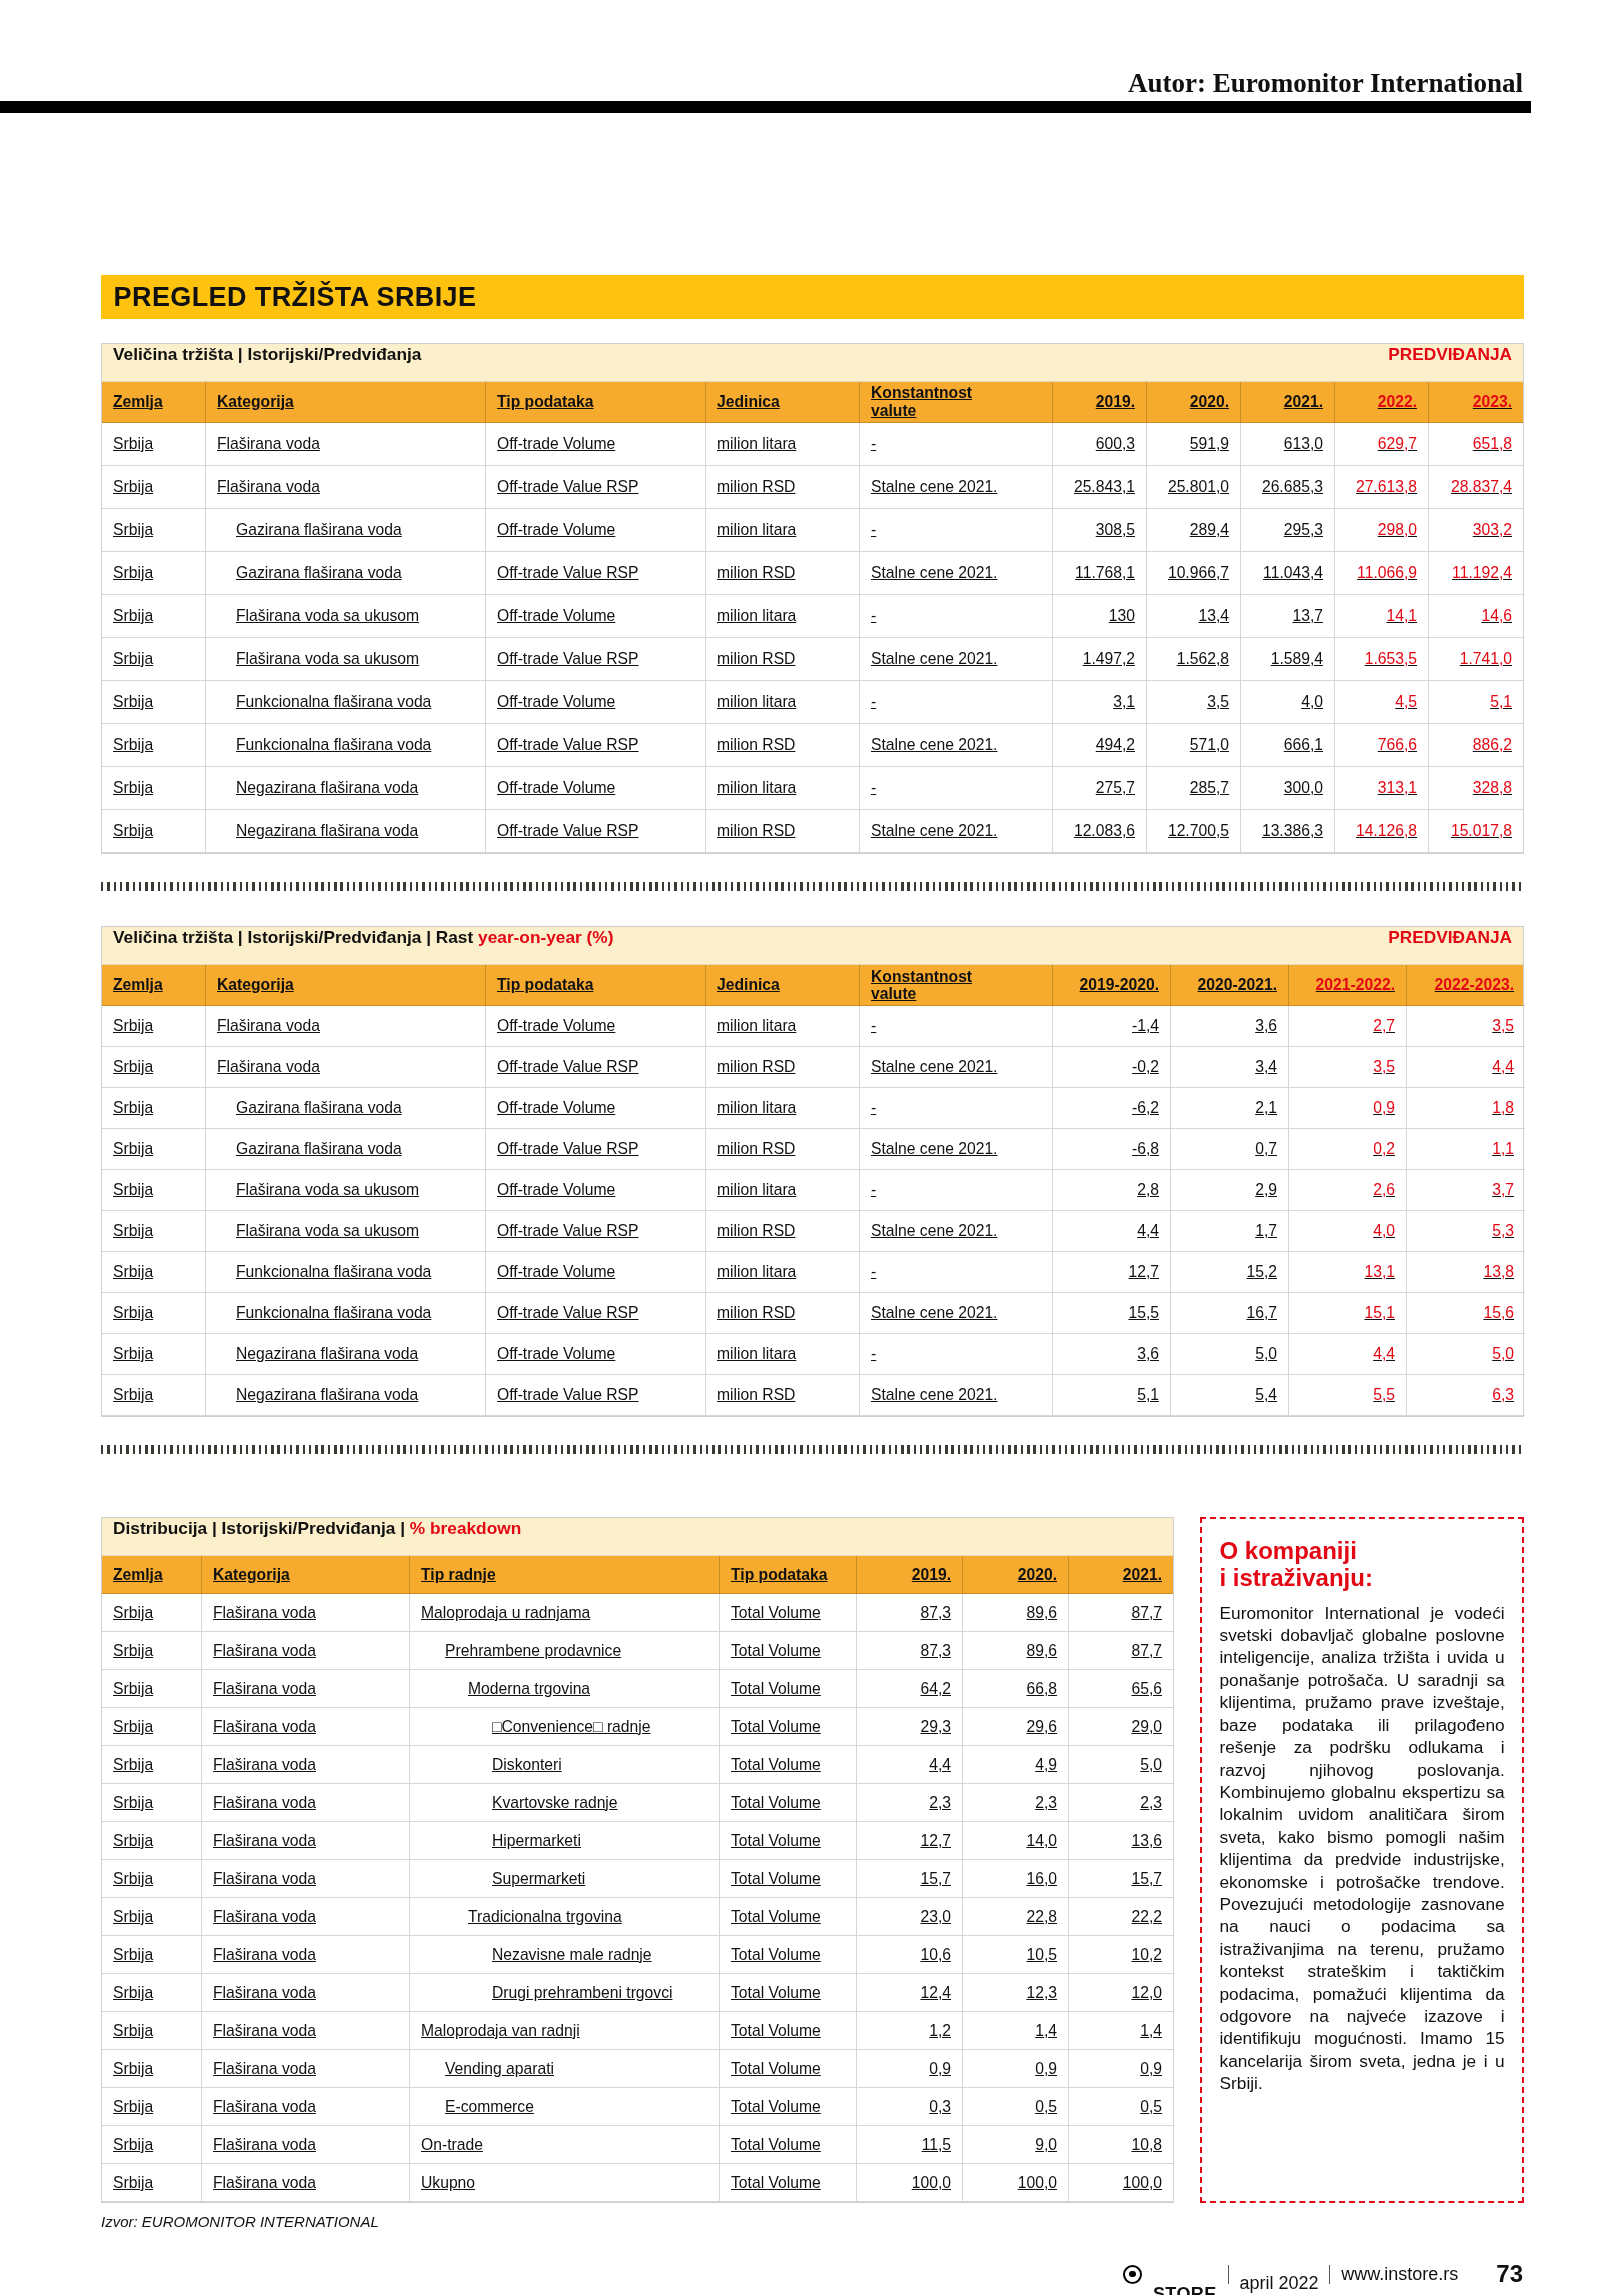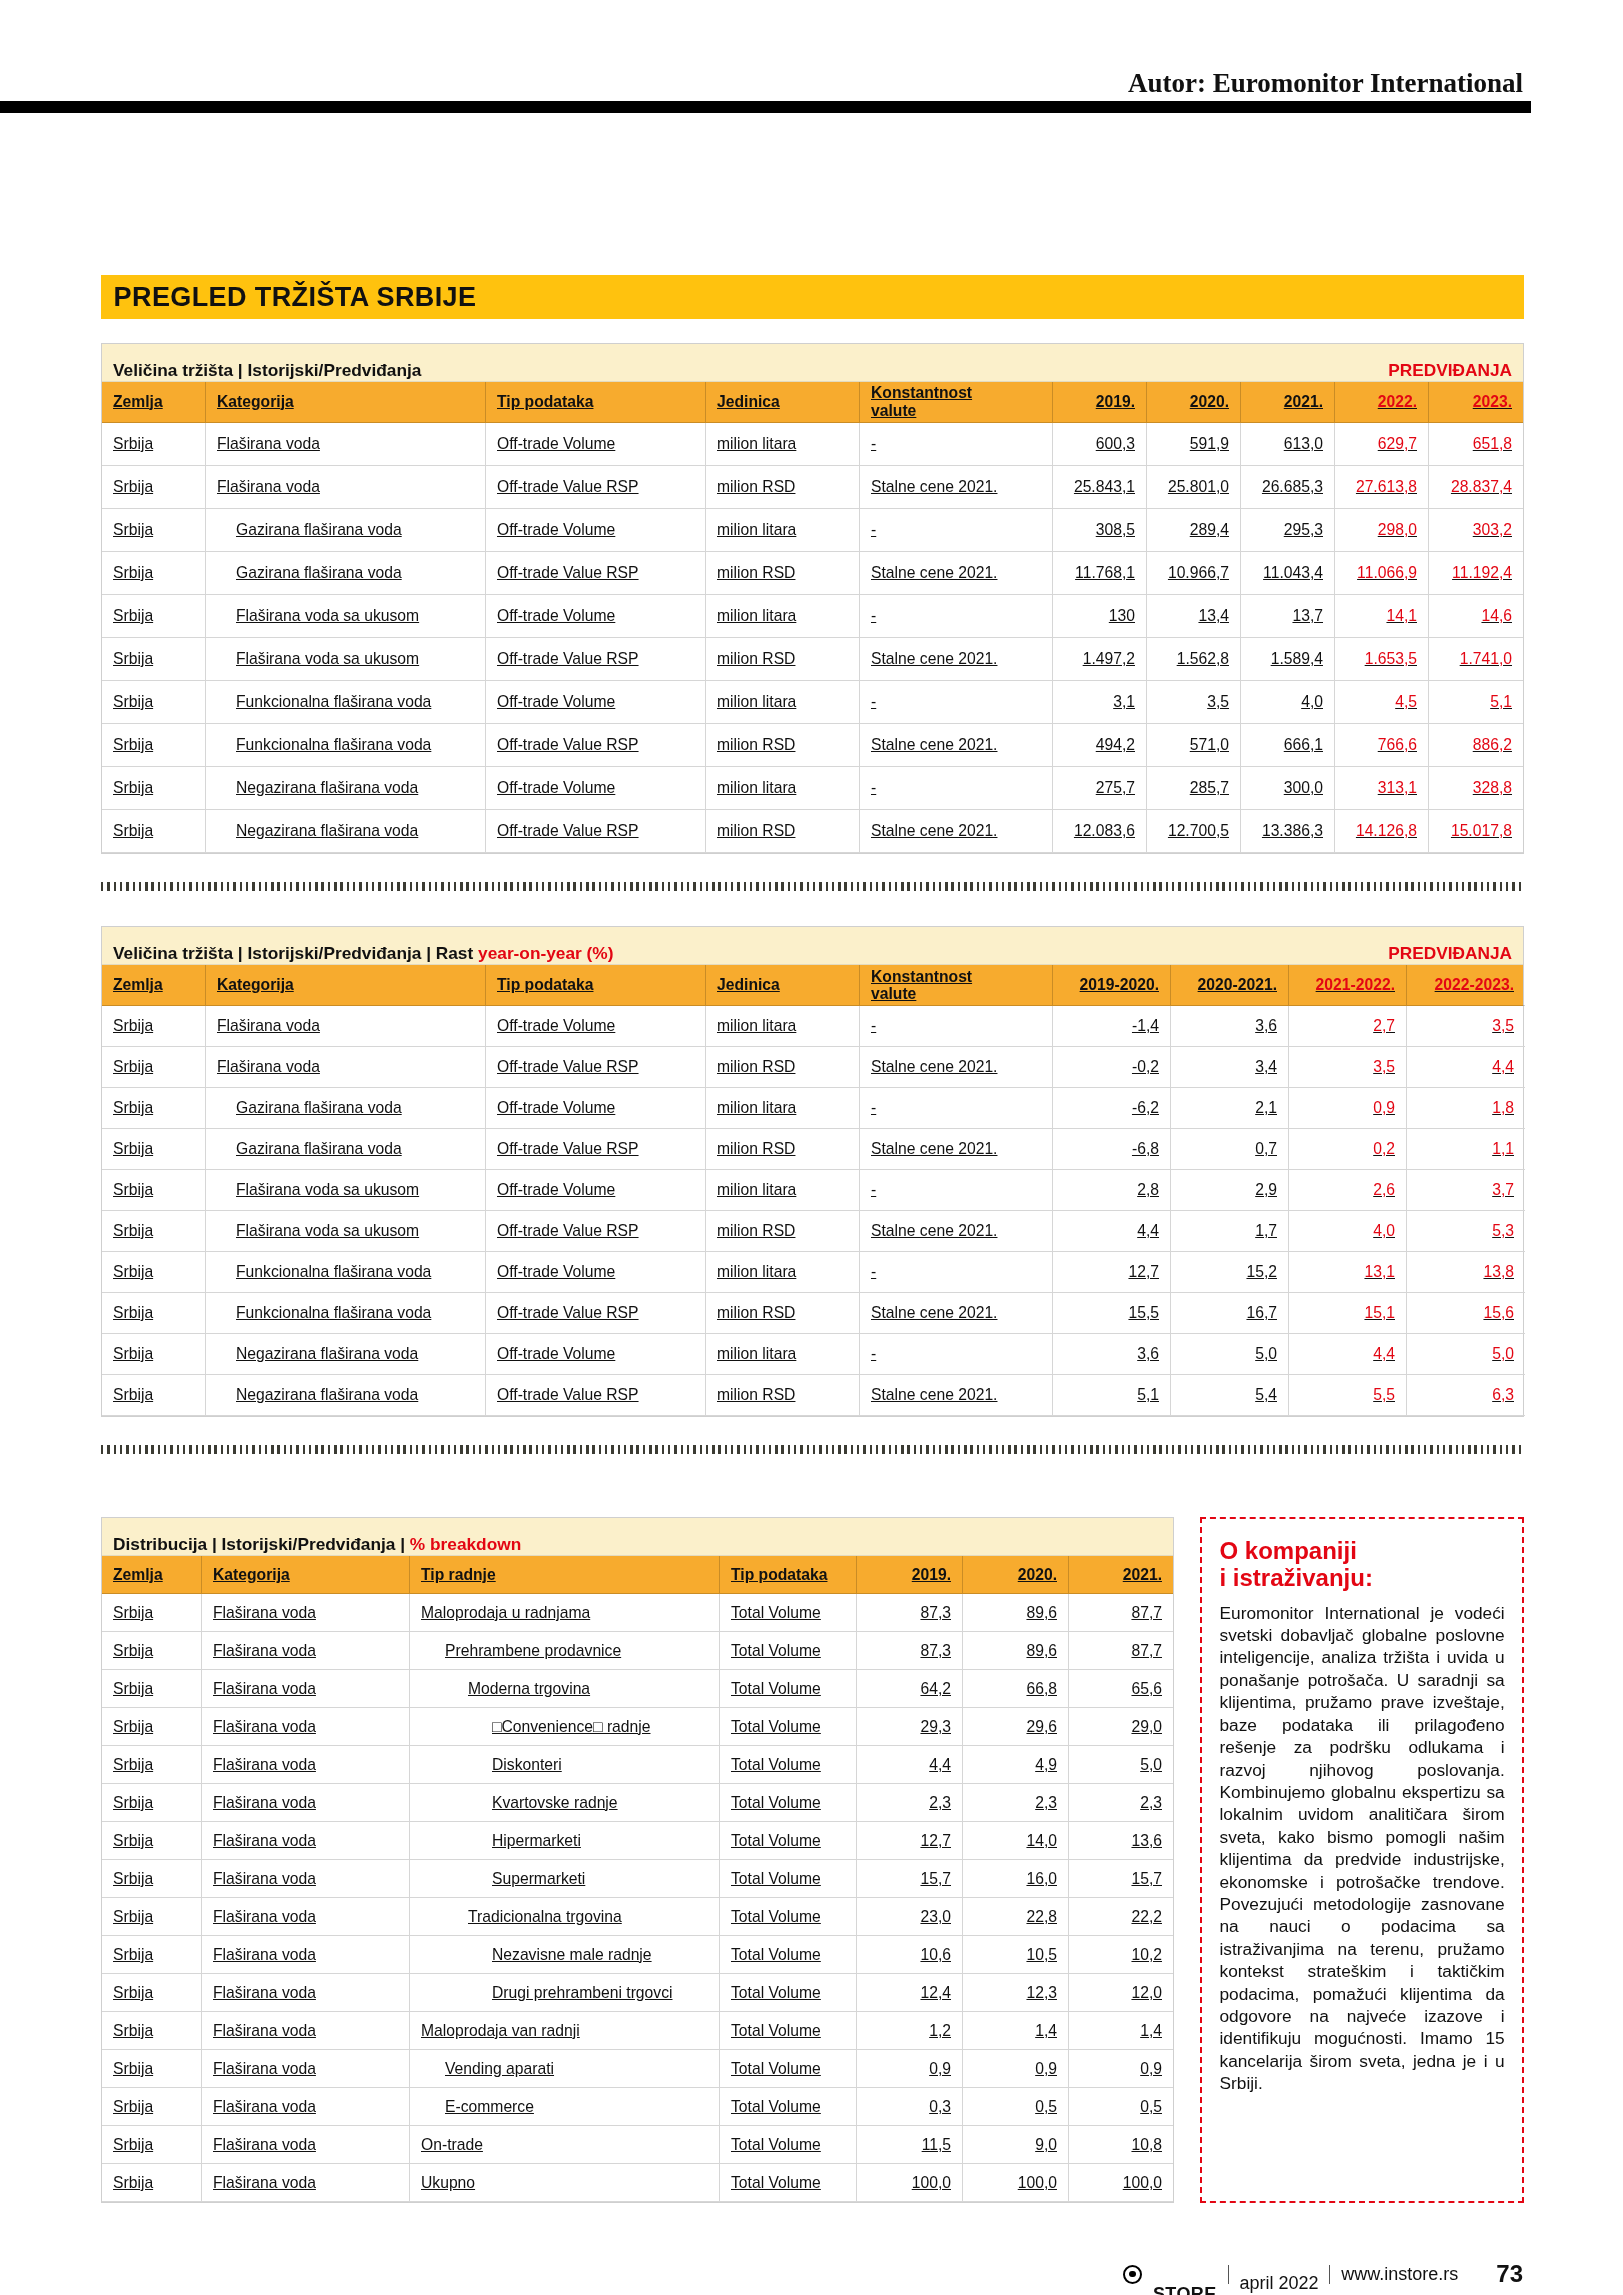--- a/index.html
+++ b/index.html
@@ -52,21 +52,21 @@
     font-weight: 700;
     letter-spacing: 0.4px;
     margin-bottom: 23.6px;
   }
   .twrap { border: 0.8px solid #cfcfcf; background: #fff; }
   .twrap.dist { width: 1074px; }
   .subtitle-row {
     height: 38px;
     background: var(--pale-yellow);
     display: flex;
-    align-items: flex-end;
+    align-items: flex-start;
     justify-content: space-between;
     padding: 0 11px;
     font-weight: 700;
     font-size: 17.3px;
     border-bottom: 0.8px solid #e3dbc0;
   }
   .subtitle-row .red { margin-left: 0; }
   .trow { display: grid; text-decoration: underline; }
   .grid-t1 { grid-template-columns: 104px 280px 220px 154px 193px 94px 94px 94px 94px 94px; }
   .grid-t2 { grid-template-columns: 104px 280px 220px 154px 193px 118px 118px 118px 118px; }
@@ -617,20 +617,21 @@
 
       <aside class="about-box">
         <div class="about-title">
           <span>O kompaniji</span><br>
           <span>i istraživanju:</span>
         </div>
         <p class="about-body">Euromonitor International je vodeći svetski dobavljač globalne poslovne inteligencije, analiza tržišta i uvida u ponašanje potrošača. U saradnji sa klijentima, pružamo prave izveštaje, baze podataka ili prilagođeno rešenje za podršku odlukama i razvoj njihovog poslovanja. Kombinujemo globalnu ekspertizu sa lokalnim uvidom analitičara širom sveta, kako bismo pomogli našim klijentima da predvide industrijske, ekonomske i potrošačke trendove. Povezujući metodologije zasnovane na nauci o podacima sa istraživanjima na terenu, pružamo kontekst strateškim i taktičkim podacima, pomažući klijentima da odgovore na najveće izazove i identifikuju mogućnosti. Imamo 15 kancelarija širom sveta, jedna je i u Srbiji.</p>
       </aside>
     </div>
 
+    <div class="source-note">Izvor: EUROMONITOR INTERNATIONAL</div>
 
   </div>
 
   <div class="footer">
     <span class="logo-icon"></span>
     <span class="brand">STORE</span>
     <span class="fdiv"></span>
     <span class="issue">april 2022</span>
     <span class="fdiv"></span>
     <span class="site">www.instore.rs</span>

